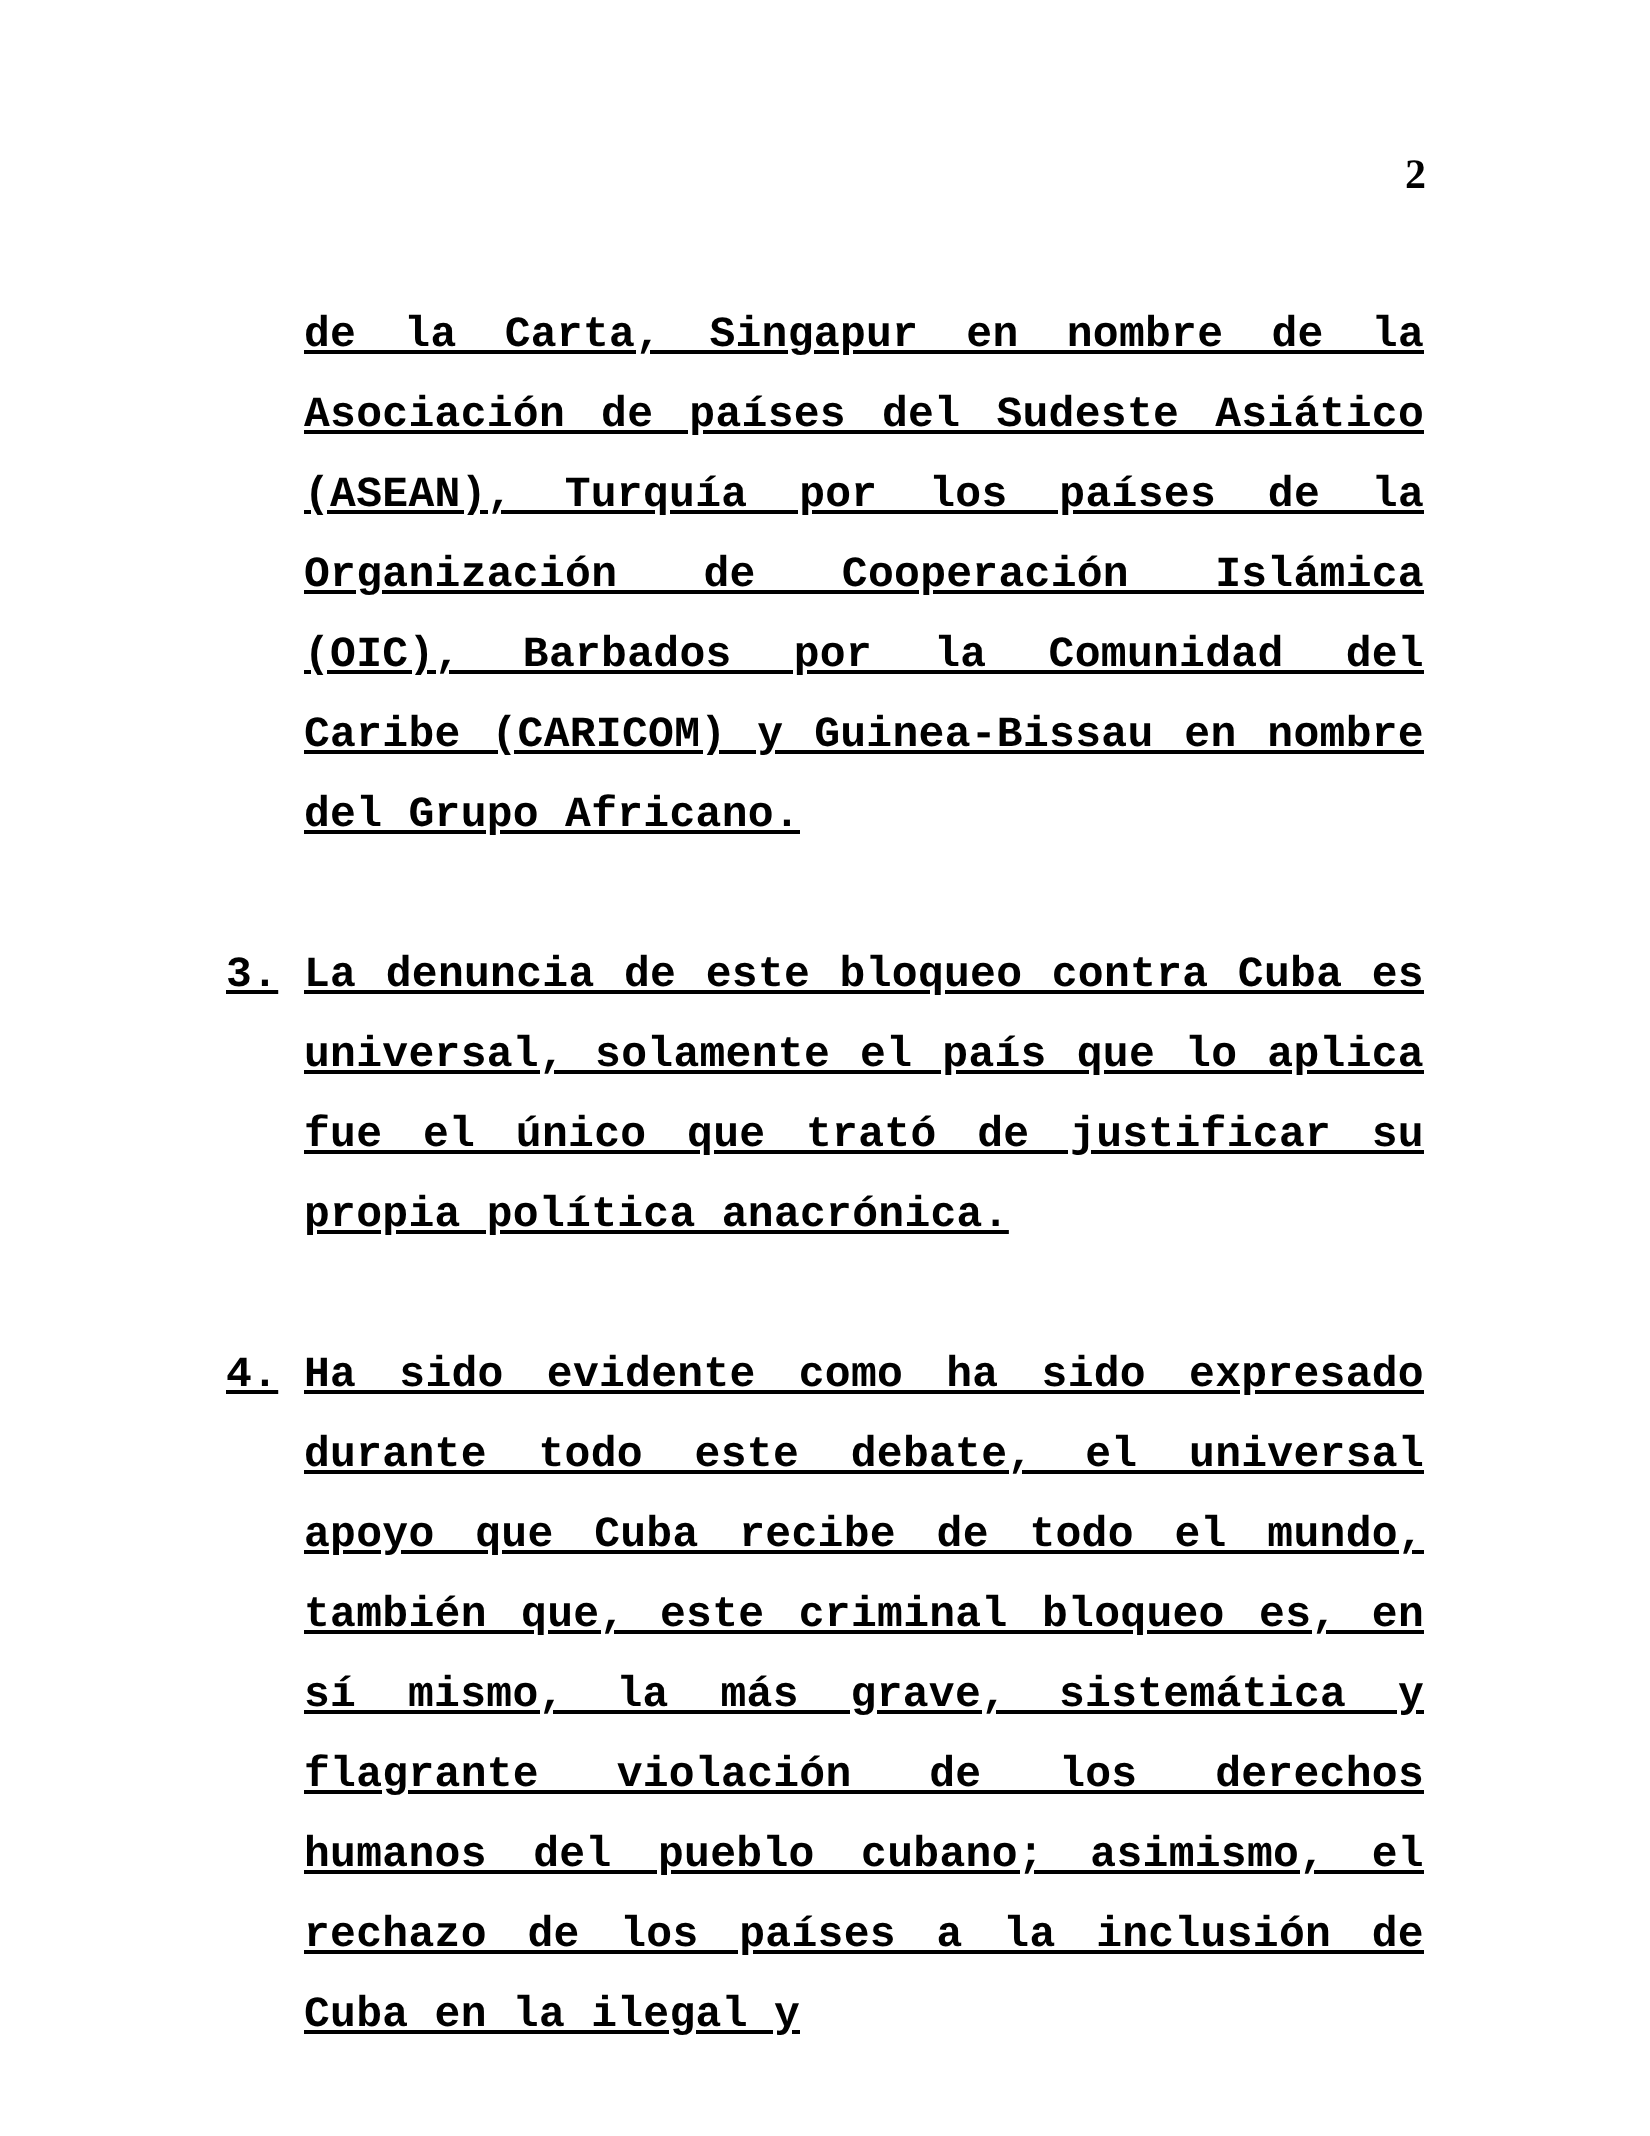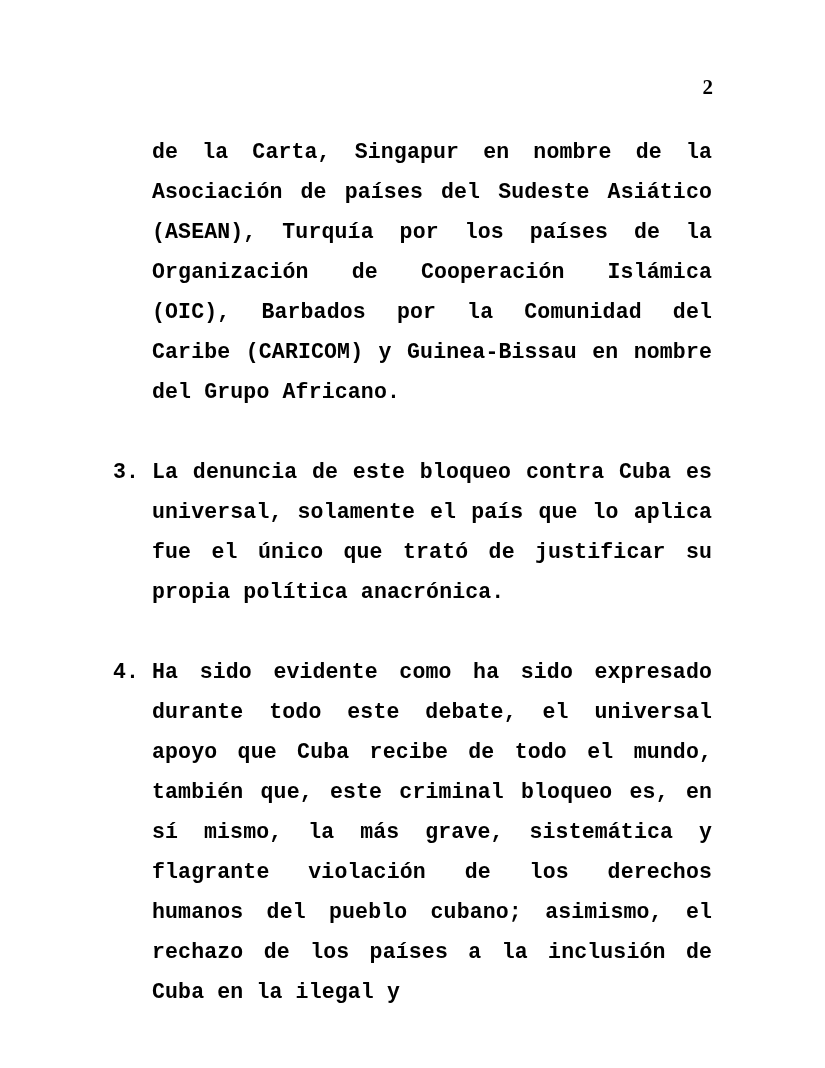--- a/index.html
+++ b/index.html
@@ -23,23 +23,24 @@
     width: 713px;
     text-align: right;
     font-family: "Liberation Serif", "DejaVu Serif", serif;
     font-weight: bold;
     font-size: 21px;
     line-height: 22px;
     color: #000000;
   }
   .body-block {
     position: absolute;
-    top: 132px;
+    top: 148px;
     left: 113px;
     width: 599px;
+    text-decoration: underline;
   }
   .para {
     display: flex;
     align-items: flex-start;
     font-family: "Liberation Mono", "DejaVu Sans Mono", monospace;
     font-weight: bold;
     font-size: 21.5px;
     line-height: 40px;
     color: #000000;
     letter-spacing: 0.15px;

